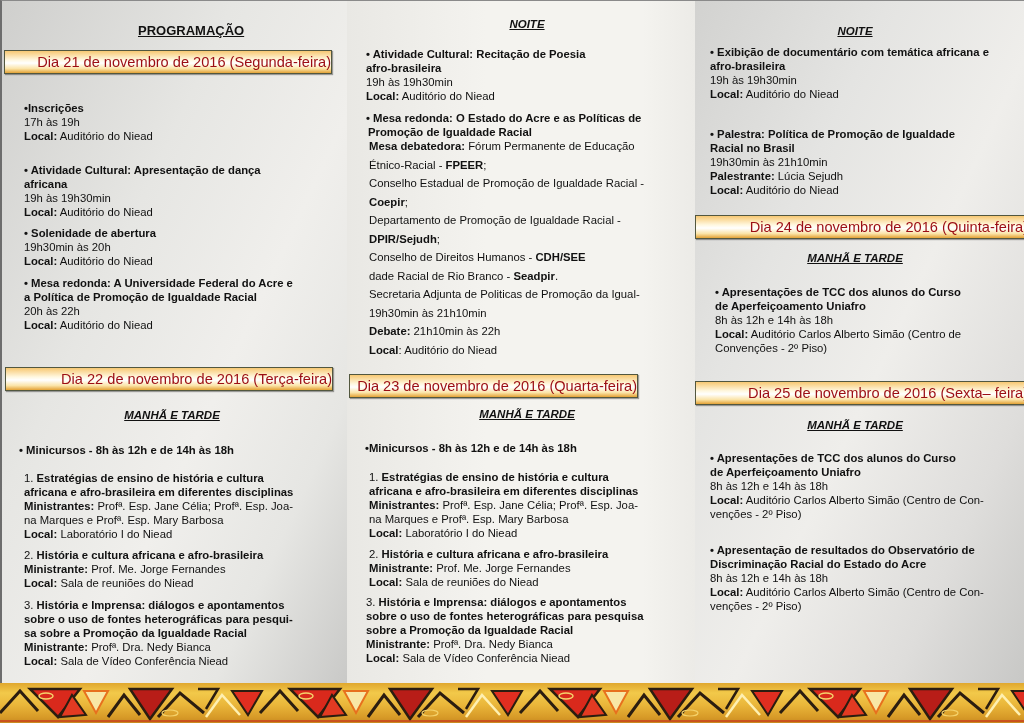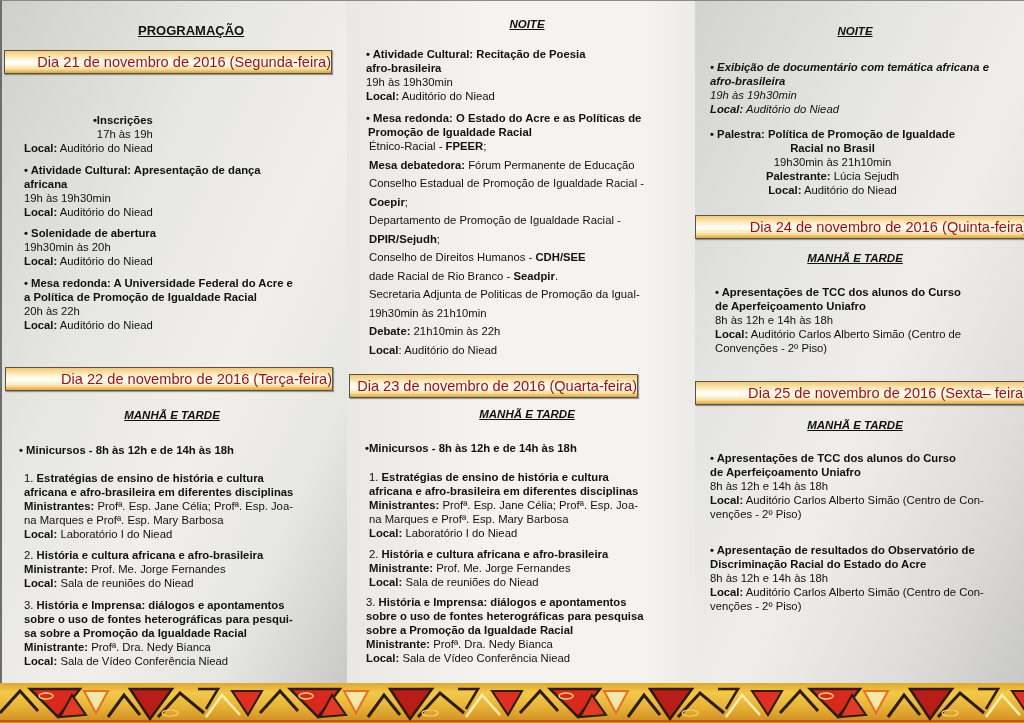--- a/index.html
+++ b/index.html
@@ -38,21 +38,21 @@
     #footer-border svg { position: absolute; left: 0; top: 0; }
   </style>
 </head>
 <body>
 
 <div class="panel" id="panel-left">
   <div class="prog-title" style="left:118px; top:22px;padding-left:18px;">PROGRAMAÇÃO</div>
 
   <div class="day-banner" style="left:2px; top:49px; width:328px;">Dia 21 de novembro de 2016 (Segunda-feira)</div>
 
-  <div class="block" style="left:22px; top:112px;text-align:right;">
+  <div class="block" style="left:22px; top:100px;">
     <span class="line t">•Inscrições</span>
     <span class="line">17h às 19h</span>
     <span class="line"><span class="b">Local:</span><span> Auditório do Niead</span></span>
   </div>
 
   <div class="block" style="left:22px; top:162px;">
     <span class="line t">• Atividade Cultural: Apresentação de dança</span>
     <span class="line t">africana</span>
     <span class="line">19h às 19h30min</span>
     <span class="line"><span class="b">Local:</span><span> Auditório do Niead</span></span>
@@ -109,22 +109,22 @@
     <span class="line t">afro-brasileira</span>
     <span class="line">19h às 19h30min</span>
     <span class="line"><span class="b">Local:</span><span> Auditório do Niead</span></span>
   </div>
 
   <div class="block" style="left:19px; top:110px;">
     <span class="line t">• Mesa redonda: O Estado do Acre e as Políticas de</span>
     <span class="line t" style="padding-left:2px;">Promoção de Igualdade Racial</span>
   </div>
   <div class="block wide" style="left:22px; top:136px; width:300px;">
+    <span class="line"><span class="b">Mesa debatedora:</span><span> Fórum Permanente de Educação</span></span>
     <span class="line"><span>Étnico-Racial - </span><span class="b">FPEER</span><span>;</span></span>
-    <span class="line"><span class="b">Mesa debatedora:</span><span> Fórum Permanente de Educação</span></span>
     <span class="line">Conselho Estadual de Promoção de Igualdade Racial -</span>
     <span class="line"><span class="b">Coepir</span><span>;</span></span>
     <span class="line">Departamento de Promoção de Igualdade Racial -</span>
     <span class="line"><span class="b">DPIR/Sejudh</span><span>;</span></span>
     <span class="line"><span>Conselho de Direitos Humanos - </span><span class="b">CDH/SEE</span></span>
     <span class="line"><span>dade Racial  de Rio Branco - </span><span class="b">Seadpir</span><span>.</span></span>
     <span class="line">Secretaria Adjunta de Politicas de Promoção da Igual-</span>
     <span class="line">19h30min às 21h10min</span>
     <span class="line"><span class="b">Debate:</span><span> 21h10min às 22h</span></span>
     <span class="line"><span class="b">Local</span><span>: Auditório do Niead</span></span>
@@ -156,28 +156,28 @@
     <span class="line t"> sobre o uso de fontes heterográficas para pesquisa</span>
     <span class="line t"> sobre a Promoção da Igualdade Racial</span>
     <span class="line"><span class="b">Ministrante:</span><span> Profª. Dra. Nedy Bianca</span></span>
     <span class="line"><span class="b">Local:</span><span> Sala de Vídeo Conferência Niead</span></span>
   </div>
 </div>
 
 <div class="panel" id="panel-right">
   <div class="section-title" style="left:0; width:320px; top:24px;">NOITE</div>
 
-  <div class="block" style="left:15px; top:59px;font-style:italic;">
+  <div class="block" style="left:15px; top:44px;">
     <span class="line t">• Exibição de documentário com temática africana e</span>
     <span class="line t"> afro-brasileira</span>
     <span class="line">19h às 19h30min</span>
     <span class="line"><span class="b">Local:</span><span> Auditório do Niead</span></span>
   </div>
 
-  <div class="block" style="left:15px; top:126px;text-align:center;">
+  <div class="block" style="left:15px; top:126px;">
     <span class="line t">• Palestra: Política de Promoção de Igualdade</span>
     <span class="line t">Racial no Brasil</span>
     <span class="line">19h30min às 21h10min</span>
     <span class="line"><span class="b">Palestrante:</span><span> Lúcia Sejudh</span></span>
     <span class="line"><span class="b">Local:</span><span> Auditório do Niead</span></span>
   </div>
 
   <div class="day-banner" style="left:0; top:214px; width:334px;">Dia 24 de novembro de 2016 (Quinta-feira)</div>
   <div class="section-title" style="left:0; width:320px; top:251px;">MANHÃ E TARDE</div>
 

